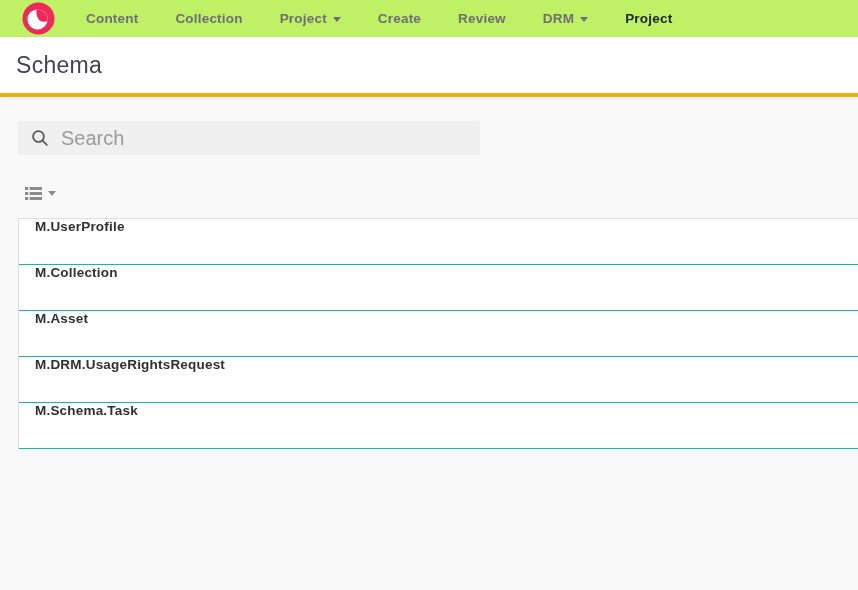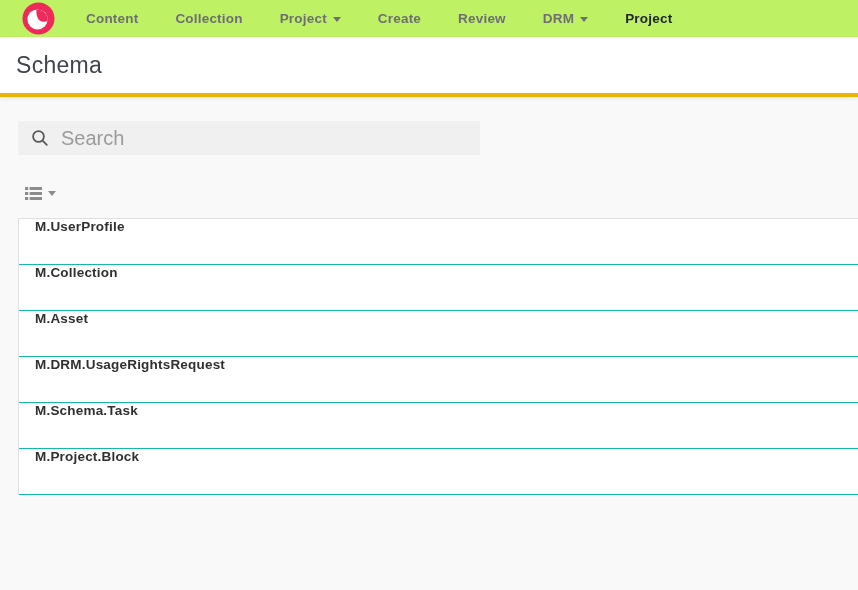--- a/index.html
+++ b/index.html
@@ -139,18 +139,15 @@
 
 
       <li class="schema-row">
         <span>M.DRM.UsageRightsRequest</span>
       </li>
 
       <li class="schema-row">
         <span>M.Schema.Task</span>
       </li>
 
-      <li class="schema-row">
-        <span>M.Project.Block</span>
-      </li>
     </ul>
 
 </main>
 
 </body></html>

